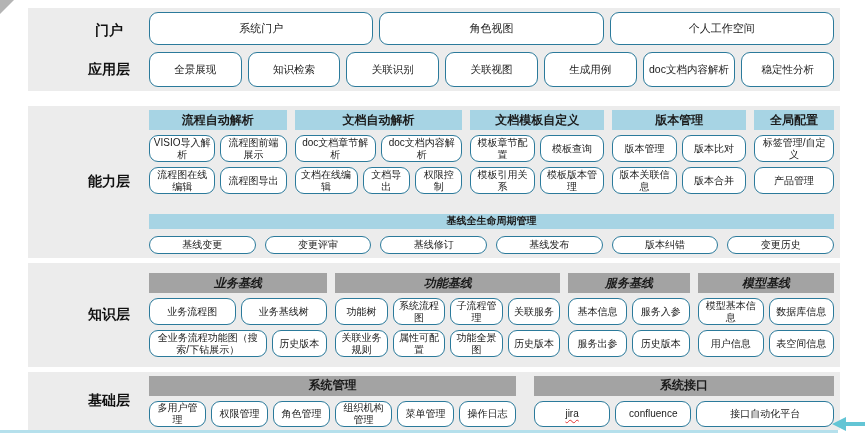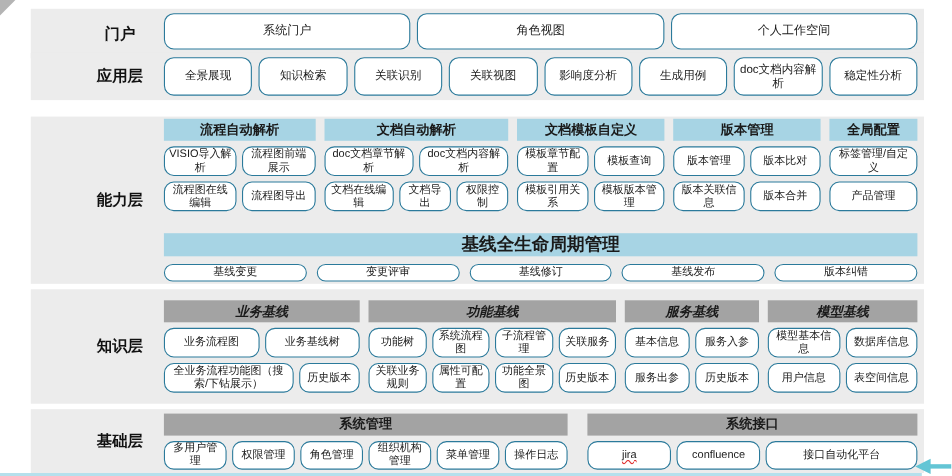--- a/index.html
+++ b/index.html
@@ -42,23 +42,23 @@
     font-weight:bold;font-size:12px;
   }
   .btn-row{display:flex;gap:5px;height:27px;}
   #row-capability .group-header{background:#a7d4e4;}
   #row-knowledge .group-header{background:#a3a3a3;font-style:italic;}
   #row-foundation .group-header{background:#a3a3a3;}
   #row-foundation .btn-row{height:26px;}
   #fd-groups{justify-content:space-between;}
   .wide-bar{
     background:#a7d4e4;height:21px;margin-top:20px;display:flex;align-items:center;justify-content:center;
-    font-weight:bold;font-size:16px;
-  }
-  .baseline-row{display:flex;gap:9px;height:26px;margin-top:7px;align-items:center;}
+    font-weight:bold;font-size:10px;
+  }
+  .baseline-row{display:flex;gap:9px;height:26px;margin-top:7px;}
   .misspell{
     text-decoration:underline;text-decoration-style:wavy;
     text-decoration-color:#e03131;text-underline-offset:2px;text-decoration-thickness:1px;
   }
   .bottom-line{position:absolute;left:0;bottom:0;width:838px;height:3px;background:#b5e0ec;}
   .arrow-deco{position:absolute;right:0;bottom:2px;width:33px;height:14px;}
   .arrow-deco .head{
     position:absolute;left:0;top:0;width:0;height:0;
     border-top:7px solid transparent;border-bottom:7px solid transparent;
     border-right:14px solid #63c5d5;
@@ -94,23 +94,20 @@
       <div class="btn">
         <span>知识检索</span>
       </div>
       <div class="btn">
         <span>关联识别</span>
       </div>
       <div class="btn">
         <span>关联视图</span>
       </div>
       <div class="btn">
-        <span>影响度分析</span>
-      </div>
-      <div class="btn">
         <span>生成用例</span>
       </div>
       <div class="btn">
         <span>doc文档内容解析</span>
       </div>
       <div class="btn">
         <span>稳定性分析</span>
       </div>
     </div>
 </div>
@@ -222,20 +219,23 @@
         </div>
         <div class="btn">
           <span>基线修订</span>
         </div>
         <div class="btn">
           <span>基线发布</span>
         </div>
         <div class="btn">
           <span>版本纠错</span>
         </div>
+        <div class="btn">
+          <span>变更历史</span>
+        </div>
       </div>
   </div>
 </div>
 
 <div class="layer-row" id="row-knowledge">
   <div class="layer-label">知识层</div>
   <div class="layer-content stack">
     <div class="groups" id="kn-groups">
         <div class="group" style="flex: 190 1 0%;">
           <div class="group-header">业务基线</div>

